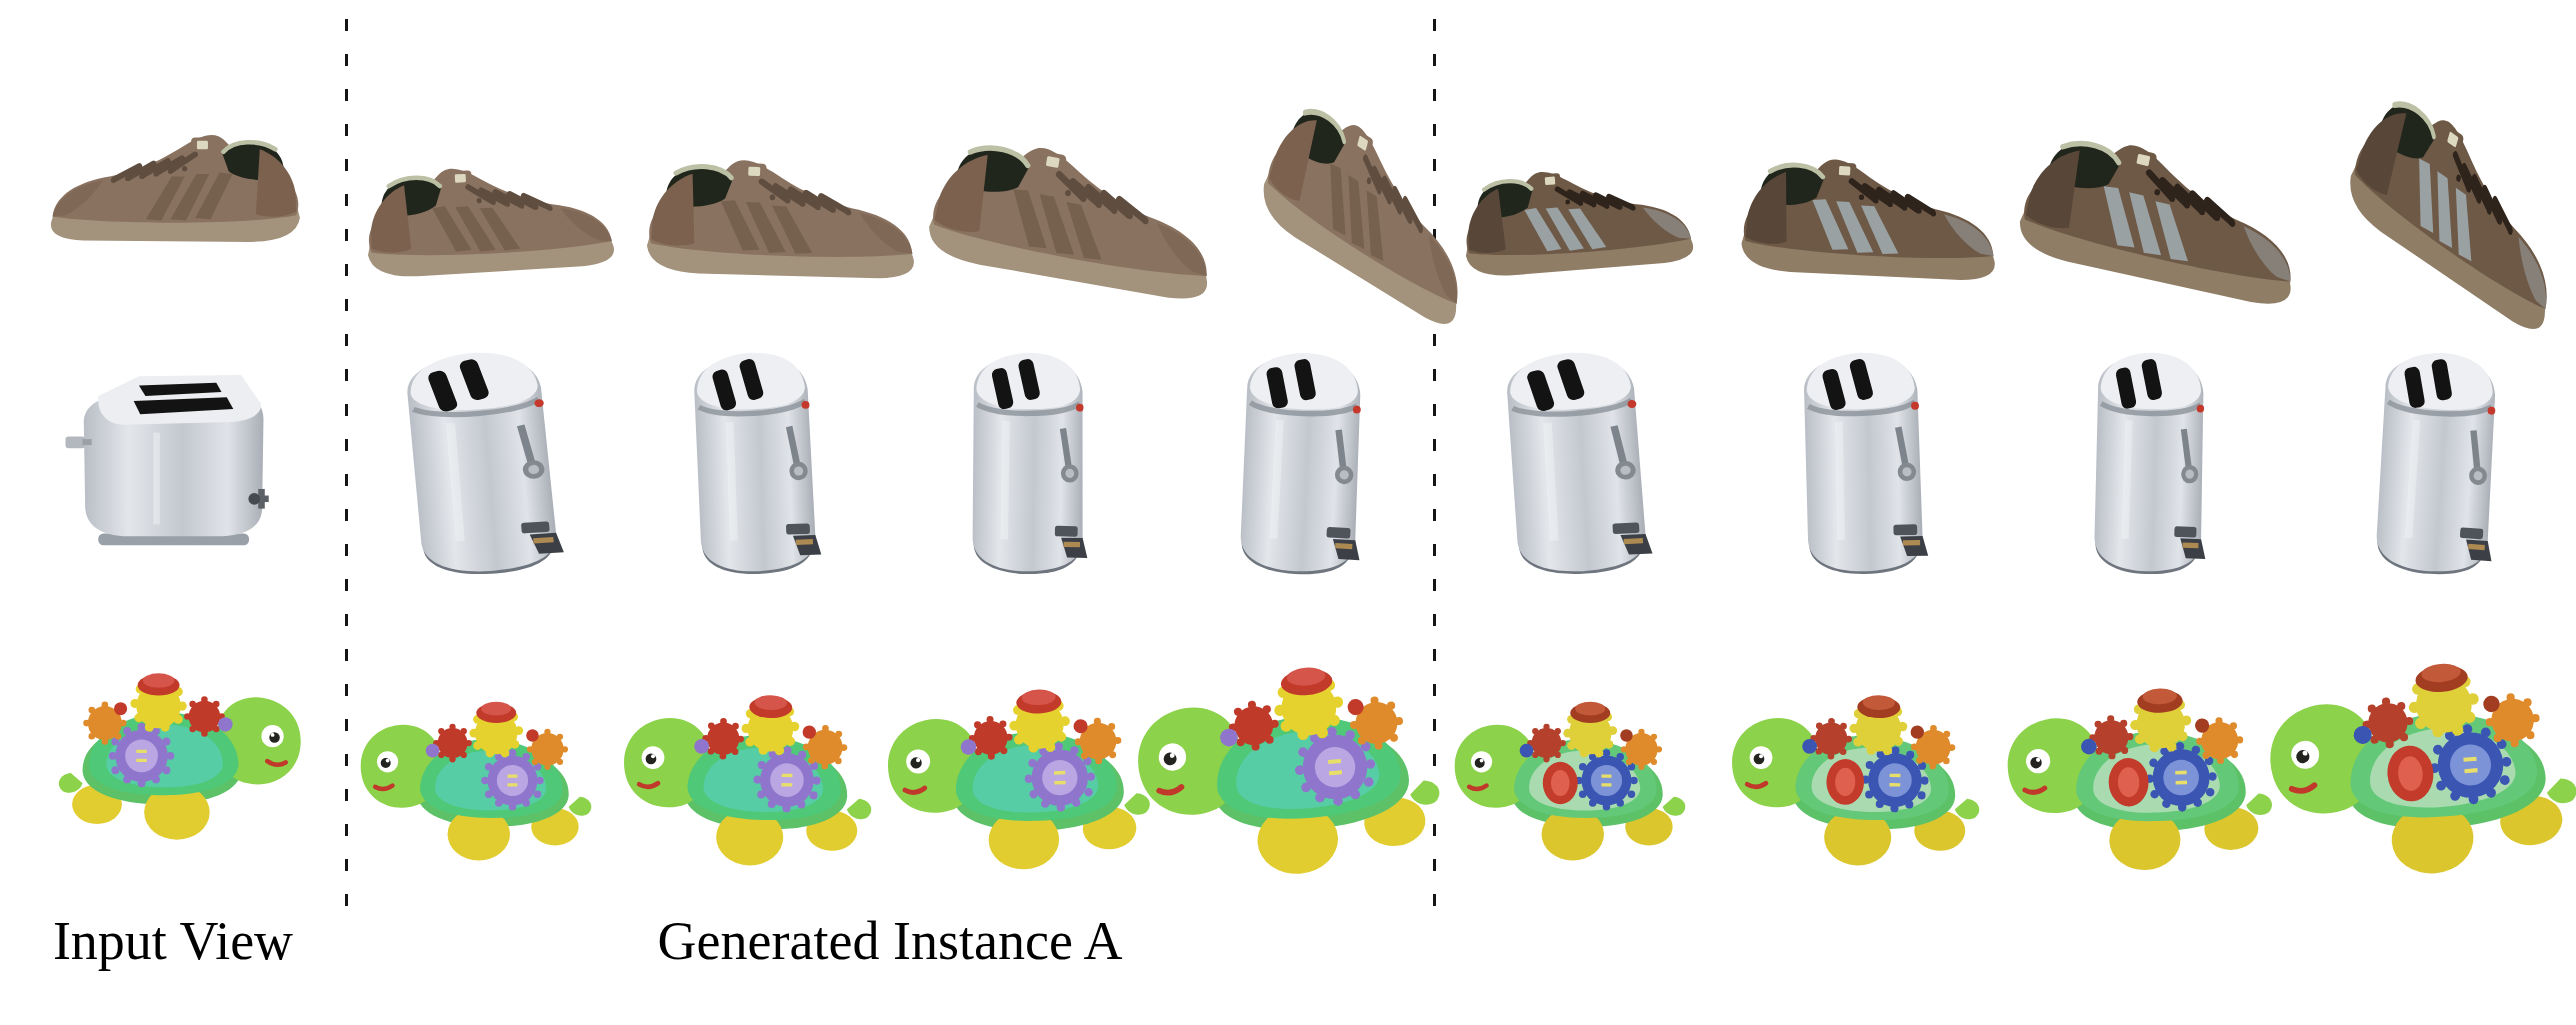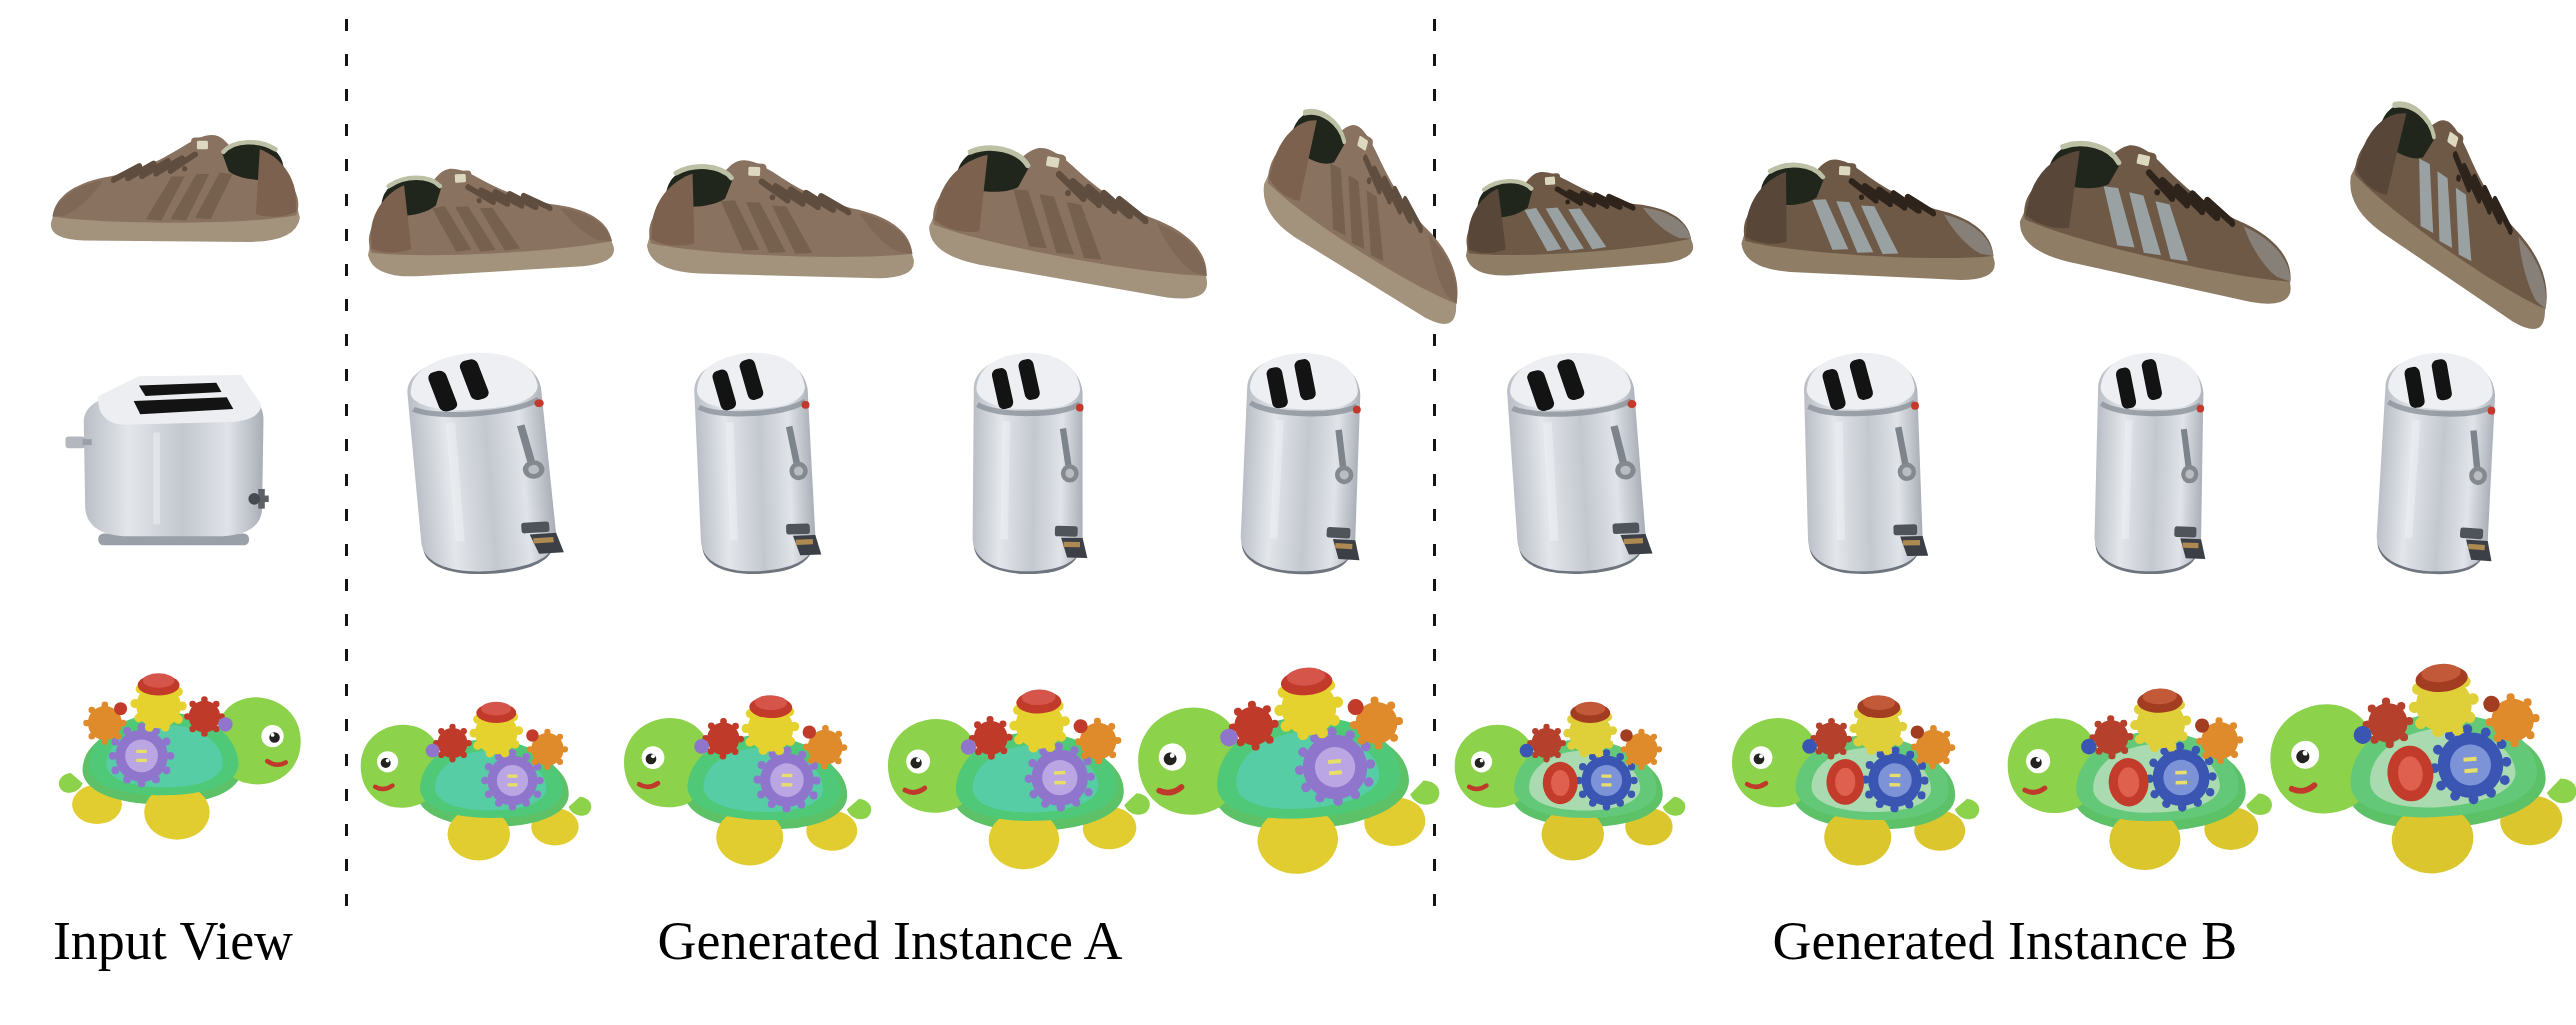--- a/index.html
+++ b/index.html
@@ -371,17 +371,16 @@
           <svg class="obj turtle-b ub4" width="269" height="215" viewBox="0 0 396 317">
             <use href="#sym-turtle"></use>
           </svg>
         </div>
     </div>
   </div>
 
   <div class="captions">
     <div class="cap cap-input">Input View</div>
     <div class="cap cap-a">Generated Instance A</div>
-    <div class="cap cap-b">Generated Instance B</div>
   </div>
 
 </div>
 
 
 </body></html>

